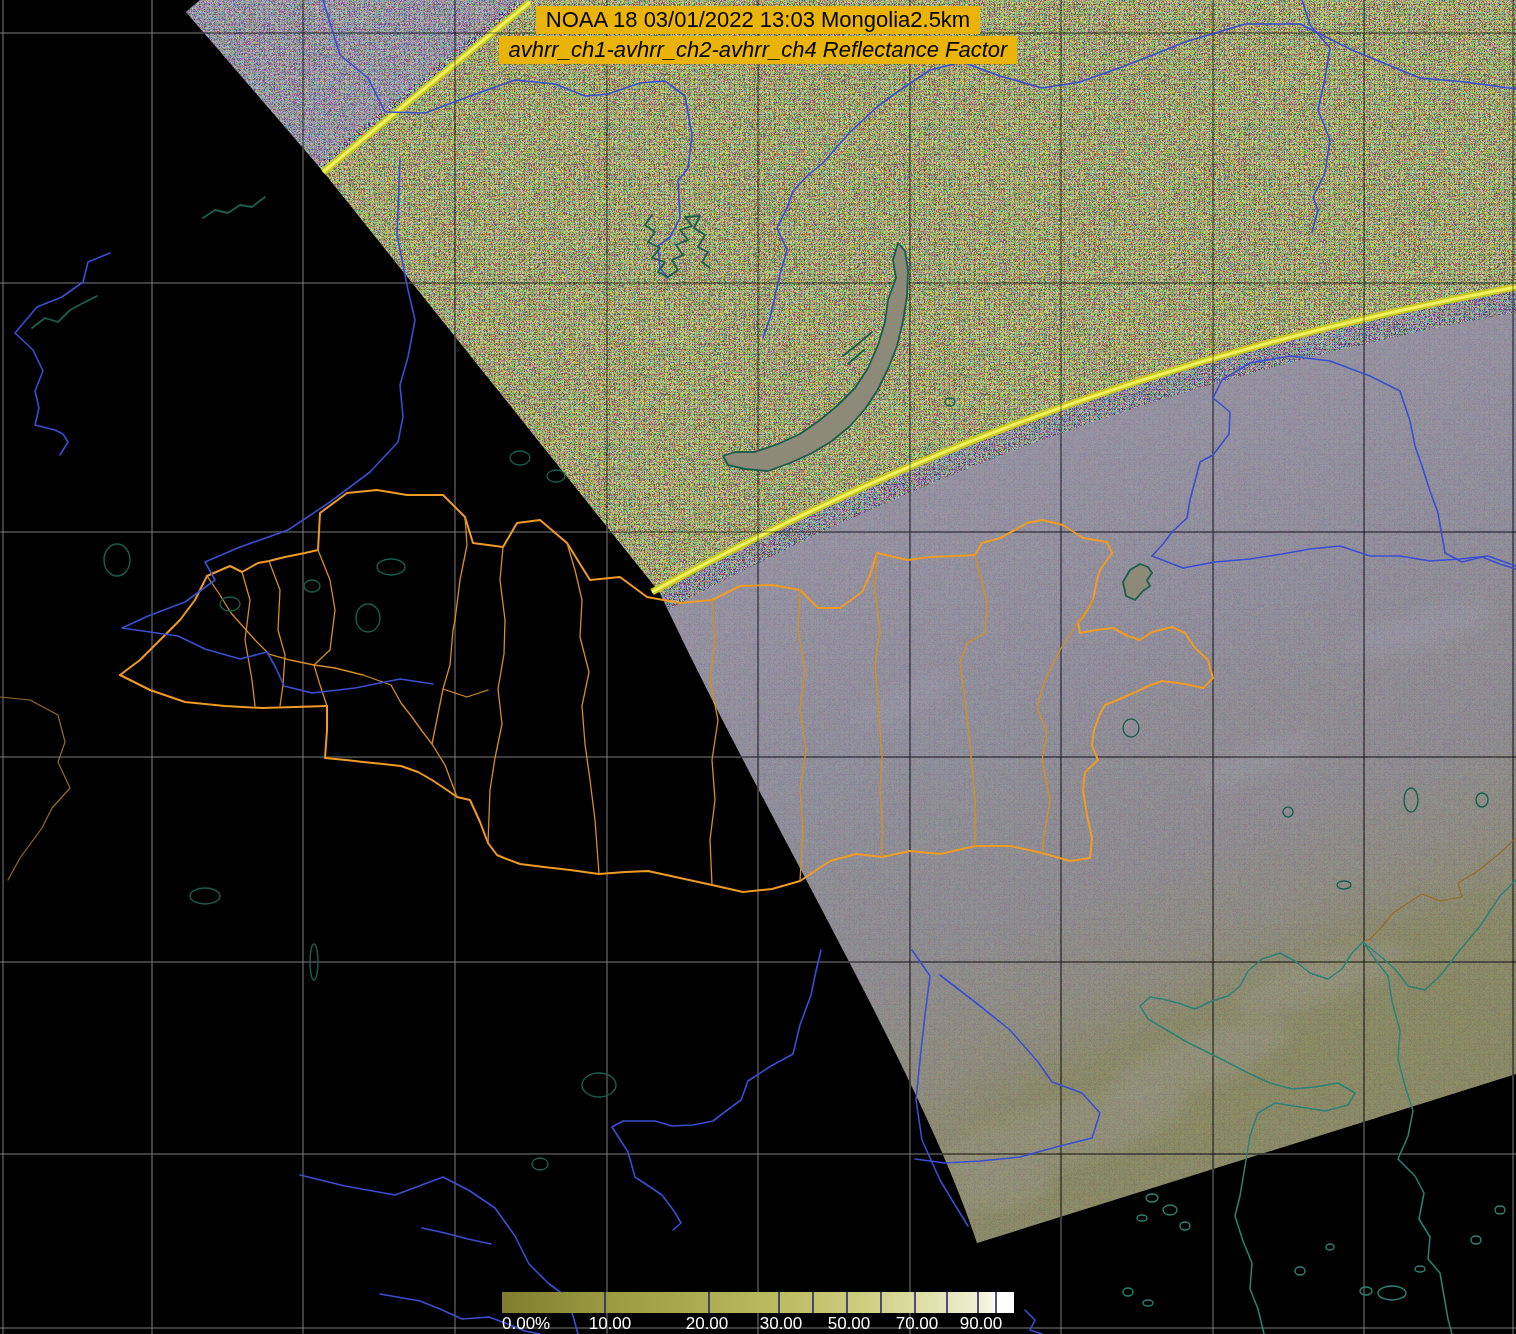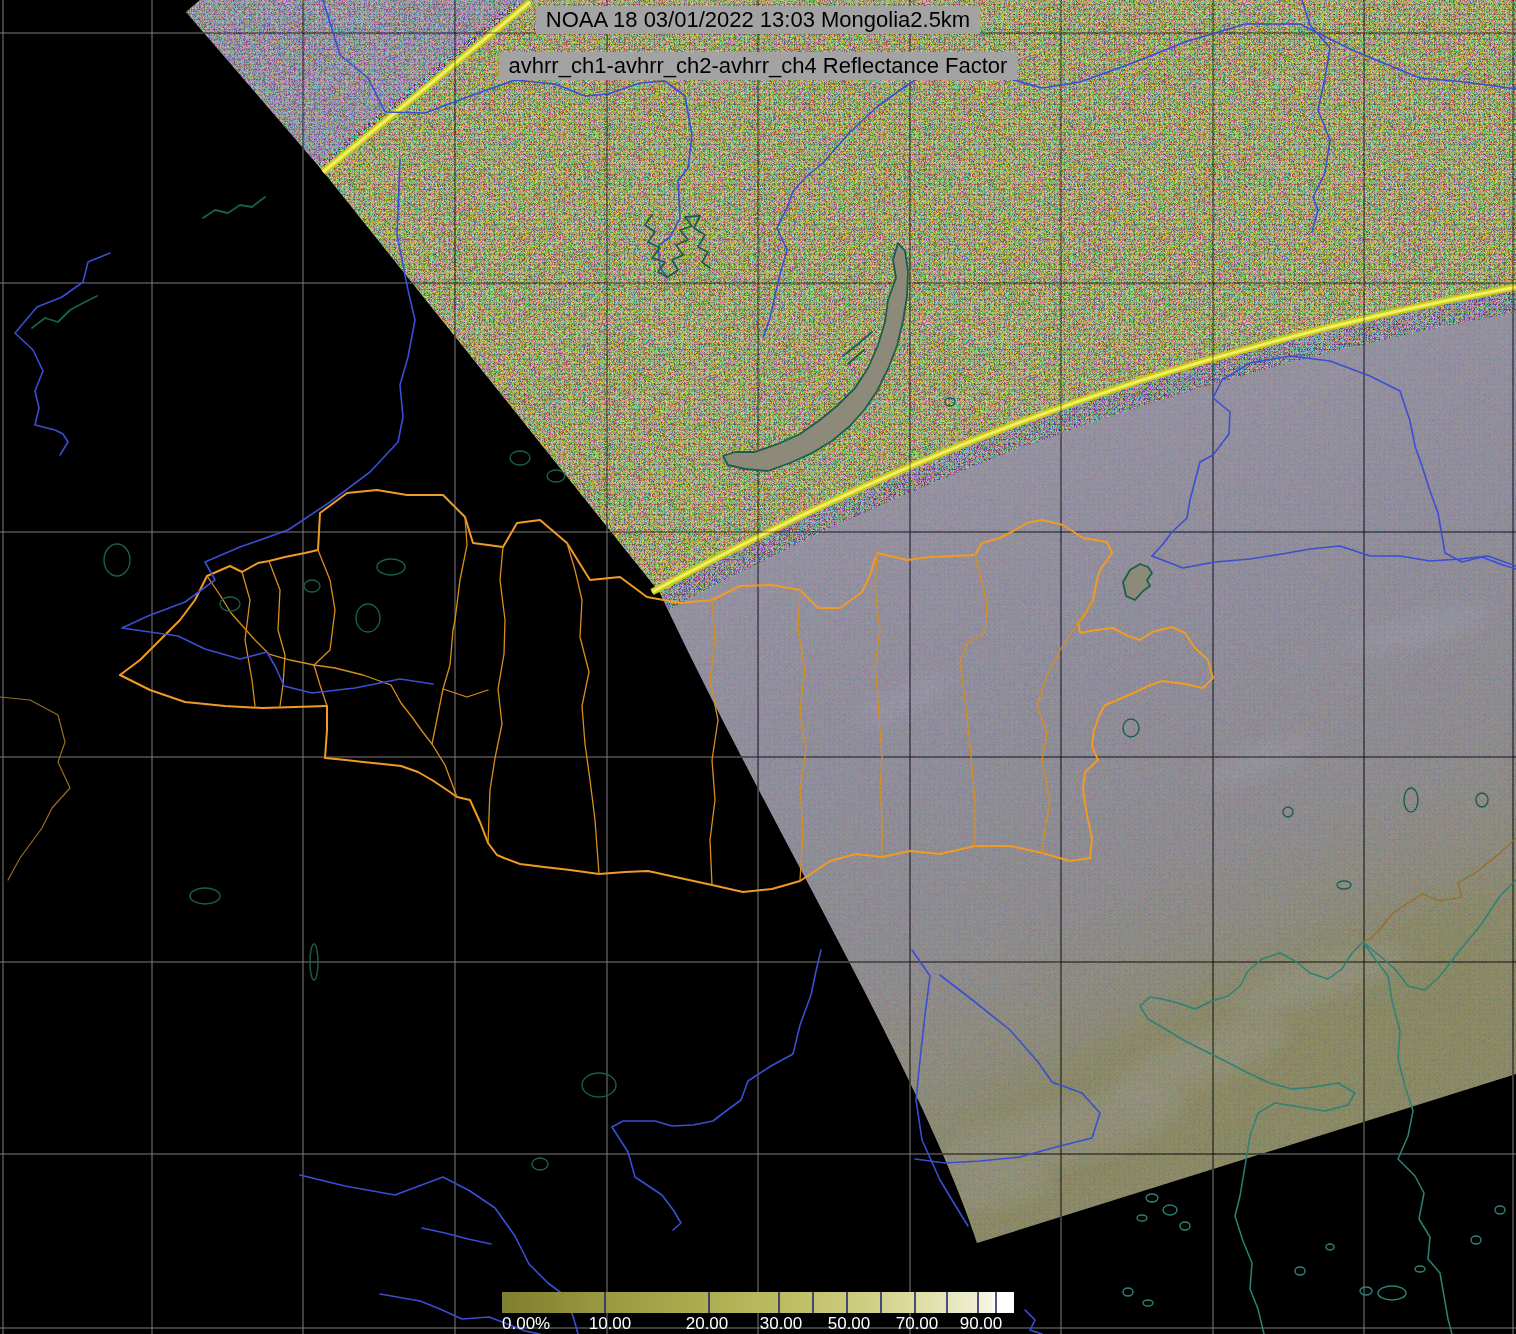--- a/index.html
+++ b/index.html
@@ -1,22 +1,22 @@
 <!DOCTYPE html>
 <html><head>
 <meta charset="utf-8">
 <style>
   html,body{margin:0;padding:0;background:#000;}
   #stage{position:relative;width:1516px;height:1334px;overflow:hidden;background:#000;
          font-family:"Liberation Sans",sans-serif;}
   #mapsvg{position:absolute;left:0;top:0;isolation:isolate;}
   .titlewrap{position:absolute;left:0;top:6px;width:100%;text-align:center;z-index:5;}
-  .titleline{display:inline-block;background:#a3a3a3;color:#000;padding:1px 10px;
+  .titleline{display:inline-block;background:#eab308;color:#000;padding:1px 10px;
              font-size:22px;line-height:26px;white-space:nowrap;text-align:center;}
-  .t2{margin-top:18px;}
+  .t2{margin-top:2px;font-style:italic;}
   .grat{mix-blend-mode:difference;}
 </style>
 </head>
 <body>
 
 <div id="stage">
 
   <svg id="mapsvg" width="1516" height="1334" viewBox="0 0 1516 1334">
     <defs>
       <filter id="speckle" x="-2%" y="-2%" width="104%" height="104%">

